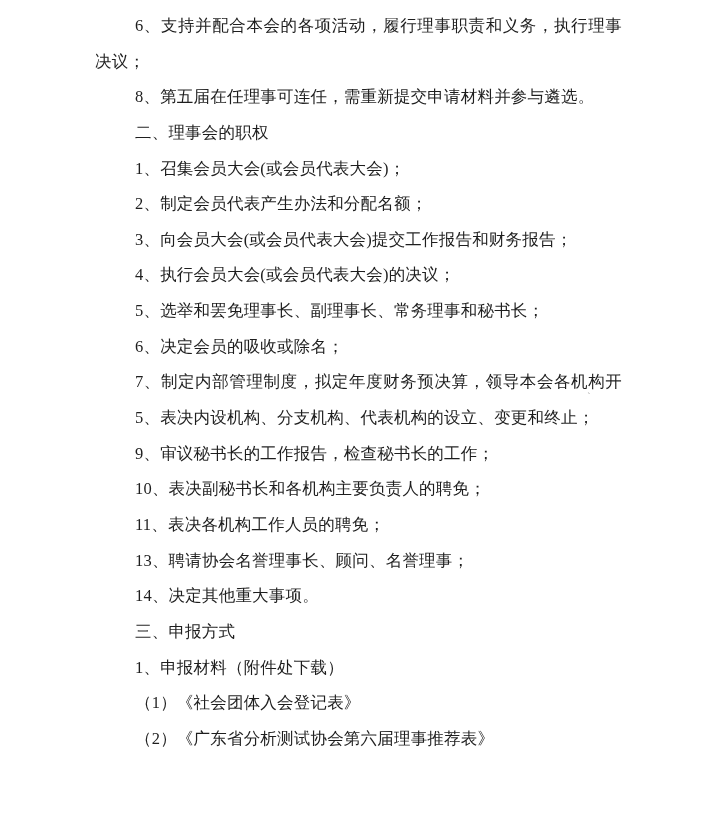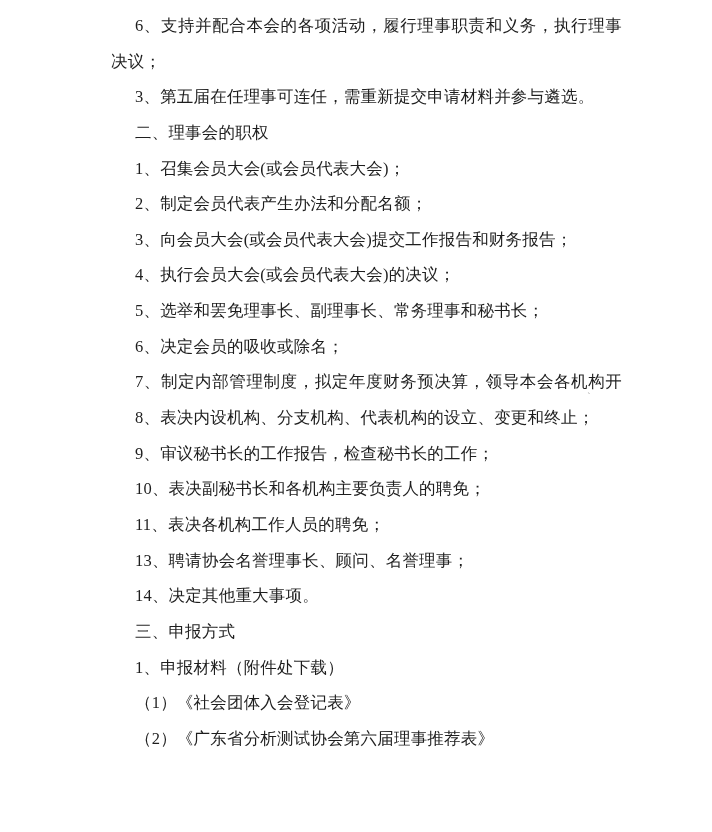--- a/index.html
+++ b/index.html
@@ -31,21 +31,20 @@
   }
   .ln {
     height: 35.65px;
     white-space: nowrap;
   }
   .indent {
     padding-left: 40px;
   }
   .flush {
     padding-left: 0;
-    margin-left: 16px;
   }
   
   .stretch {
     white-space: normal;
     text-align: justify;
     text-align-last: justify;
     overflow: hidden;
   }
   .heading {
     font-weight: normal;
@@ -61,30 +60,30 @@
     font-family: "DejaVu Sans", sans-serif;
   }
 </style>
 </head>
 <body>
 
 <div class="page">
   <div class="doc">
     <div class="ln indent stretch">6、支持并配合本会的各项活动，履行理事职责和义务，执行理事会</div>
     <div class="ln flush">决议；</div>
-    <div class="ln indent">3、第五届在任理事可连任，需重新提交申请材料并参与遴选。</div>
+    <div class="ln indent">8、第五届在任理事可连任，需重新提交申请材料并参与遴选。</div>
     <div class="ln indent heading">二、理事会的职权</div>
     <div class="ln indent">1、召集会员大会(或会员代表大会)；</div>
     <div class="ln indent">2、制定会员代表产生办法和分配名额；</div>
     <div class="ln indent">3、向会员大会(或会员代表大会)提交工作报告和财务报告；</div>
     <div class="ln indent">4、执行会员大会(或会员代表大会)的决议；</div>
     <div class="ln indent">5、选举和罢免理事长、副理事长、常务理事和秘书长；</div>
     <div class="ln indent">6、决定会员的吸收或除名；</div>
     <div class="ln indent stretch">7、制定内部管理制度，拟定年度财务预决算，领导本会各机构开</div>
-    <div class="ln indent">8、表决内设机构、分支机构、代表机构的设立、变更和终止；</div>
+    <div class="ln indent">5、表决内设机构、分支机构、代表机构的设立、变更和终止；</div>
     <div class="ln indent">9、审议秘书长的工作报告，检查秘书长的工作；</div>
     <div class="ln indent">10、表决副秘书长和各机构主要负责人的聘免；</div>
     <div class="ln indent">11、表决各机构工作人员的聘免；</div>
     <div class="ln indent">13、聘请协会名誉理事长、顾问、名誉理事；</div>
     <div class="ln indent">14、决定其他重大事项。</div>
     <div class="ln indent heading">三、申报方式</div>
     <div class="ln indent">1、申报材料（附件处下载）</div>
     <div class="ln indent">（1）《社会团体入会登记表》</div>
     <div class="ln indent">（2）《广东省分析测试协会第六届理事推荐表》</div>
   </div>

